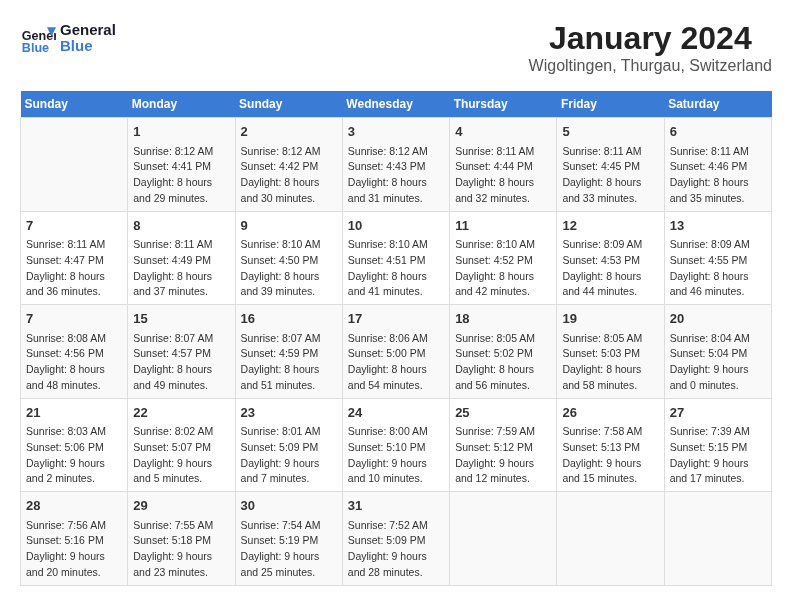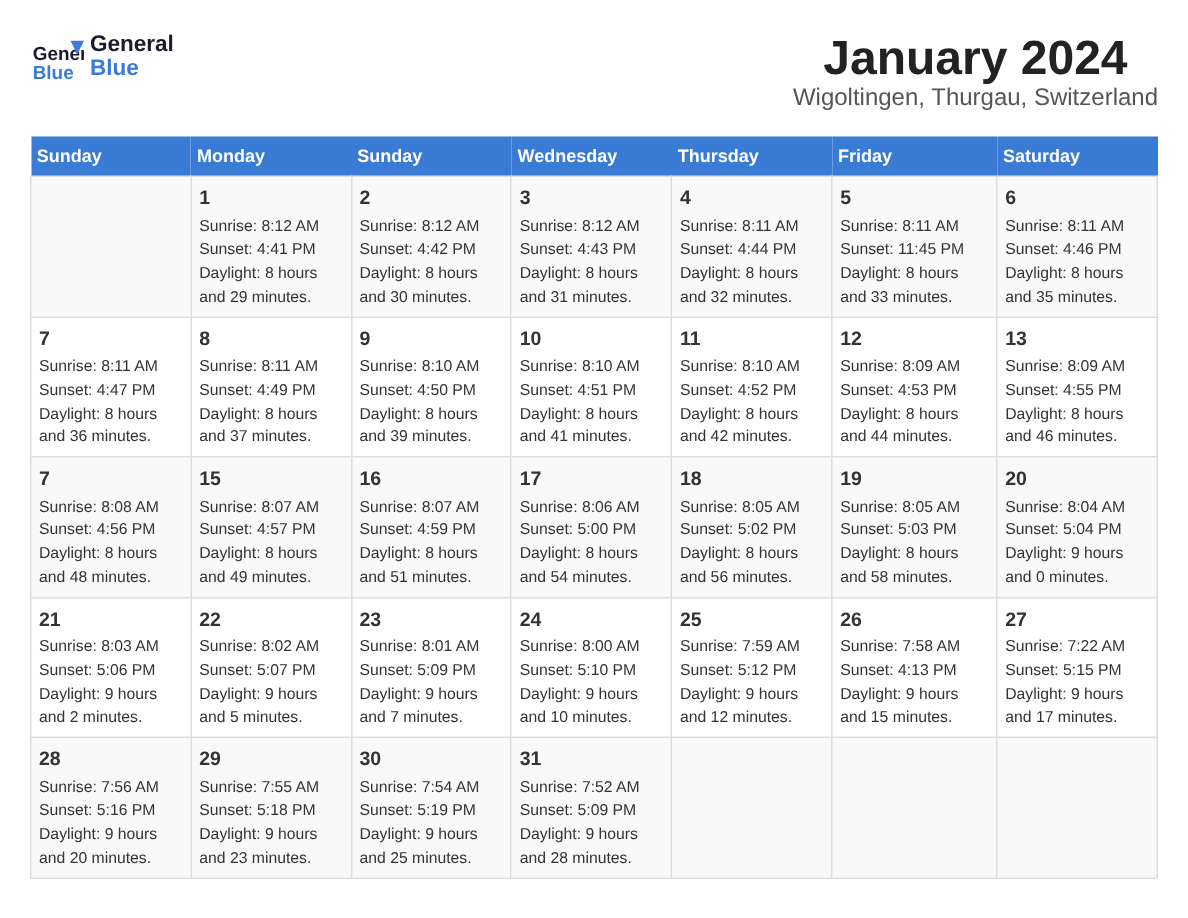--- a/index.html
+++ b/index.html
@@ -134,21 +134,21 @@
         <td>
           <span class="day-num">4</span>
           <div class="cell-content">Sunrise: 8:11 AM</div>
           <div class="cell-content">Sunset: 4:44 PM</div>
           <div class="cell-content">Daylight: 8 hours</div>
           <div class="cell-content">and 32 minutes.</div>
         </td>
         <td>
           <span class="day-num">5</span>
           <div class="cell-content">Sunrise: 8:11 AM</div>
-          <div class="cell-content">Sunset: 11:45 PM</div>
+          <div class="cell-content">Sunset: 4:45 PM</div>
           <div class="cell-content">Daylight: 8 hours</div>
           <div class="cell-content">and 33 minutes.</div>
         </td>
         <td>
           <span class="day-num">6</span>
           <div class="cell-content">Sunrise: 8:11 AM</div>
           <div class="cell-content">Sunset: 4:46 PM</div>
           <div class="cell-content">Daylight: 8 hours</div>
           <div class="cell-content">and 35 minutes.</div>
         </td>
@@ -287,27 +287,27 @@
         <td>
           <span class="day-num">25</span>
           <div class="cell-content">Sunrise: 7:59 AM</div>
           <div class="cell-content">Sunset: 5:12 PM</div>
           <div class="cell-content">Daylight: 9 hours</div>
           <div class="cell-content">and 12 minutes.</div>
         </td>
         <td>
           <span class="day-num">26</span>
           <div class="cell-content">Sunrise: 7:58 AM</div>
-          <div class="cell-content">Sunset: 4:13 PM</div>
+          <div class="cell-content">Sunset: 5:13 PM</div>
           <div class="cell-content">Daylight: 9 hours</div>
           <div class="cell-content">and 15 minutes.</div>
         </td>
         <td>
           <span class="day-num">27</span>
-          <div class="cell-content">Sunrise: 7:22 AM</div>
+          <div class="cell-content">Sunrise: 7:39 AM</div>
           <div class="cell-content">Sunset: 5:15 PM</div>
           <div class="cell-content">Daylight: 9 hours</div>
           <div class="cell-content">and 17 minutes.</div>
         </td>
       </tr>
       <tr>
         <td>
           <span class="day-num">28</span>
           <div class="cell-content">Sunrise: 7:56 AM</div>
           <div class="cell-content">Sunset: 5:16 PM</div>

